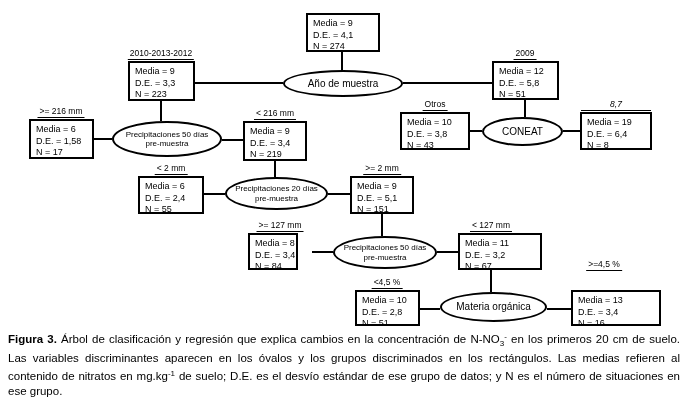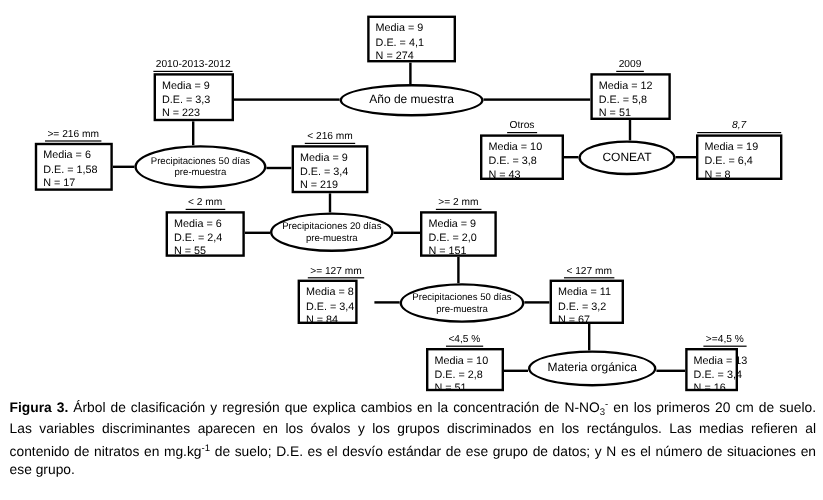--- a/index.html
+++ b/index.html
@@ -83,21 +83,21 @@
   <div class="blabel" style="left:525px;top:48px">2009</div>
   <div class="blabel" style="left:61px;top:106px">&gt;= 216 mm</div>
   <div class="blabel" style="left:275px;top:108px">&lt; 216 mm</div>
   <div class="blabel" style="left:435px;top:99px">Otros</div>
   <div class="blabel wide" style="left:616px;top:99px">8,7</div>
   <div class="blabel" style="left:171px;top:163px">&lt; 2 mm</div>
   <div class="blabel" style="left:382px;top:163px">&gt;= 2 mm</div>
   <div class="blabel" style="left:280px;top:220px">&gt;= 127 mm</div>
   <div class="blabel" style="left:491px;top:220px">&lt; 127 mm</div>
   <div class="blabel" style="left:387px;top:277px">&lt;4,5 %</div>
-  <div class="blabel" style="left:604px;top:277px">&gt;=4,5 %</div>
+  <div class="blabel" style="left:604px;top:259px">&gt;=4,5 %</div>
 
   <div class="box" style="left:306px;top:13px;width:74px;height:39px">
     <div>Media = 9</div>
     <div>D.E. = 4,1</div>
     <div>N = 274</div>
   </div>
   <div class="box" style="left:128px;top:61px;width:67px;height:40px">
     <div>Media = 9</div>
     <div>D.E. = 3,3</div>
     <div>N = 223</div>
@@ -127,39 +127,39 @@
     <div>D.E. = 6,4</div>
     <div>N = 8</div>
   </div>
   <div class="box" style="left:138px;top:176px;width:66px;height:38px">
     <div>Media = 6</div>
     <div>D.E. = 2,4</div>
     <div>N = 55</div>
   </div>
   <div class="box" style="left:350px;top:176px;width:64px;height:38px">
     <div>Media = 9</div>
-    <div>D.E. = 2,0</div>
+    <div>D.E. = 5,1</div>
     <div>N = 151</div>
   </div>
   <div class="box" style="left:248px;top:233px;width:50px;height:37px">
     <div>Media = 8</div>
     <div>D.E. = 3,4</div>
     <div>N = 84</div>
   </div>
-  <div class="box" style="left:458px;top:233px;width:62px;height:37px">
+  <div class="box" style="left:458px;top:233px;width:84px;height:37px">
     <div>Media = 11</div>
     <div>D.E. = 3,2</div>
     <div>N = 67</div>
   </div>
   <div class="box" style="left:355px;top:290px;width:65px;height:36px">
     <div>Media = 10</div>
     <div>D.E. = 2,8</div>
     <div>N = 51</div>
   </div>
-  <div class="box" style="left:571px;top:290px;width:44px;height:36px">
+  <div class="box" style="left:571px;top:290px;width:90px;height:36px">
     <div>Media = 13</div>
     <div>D.E. = 3,4</div>
     <div>N = 16</div>
   </div>
 
   <div class="caption">
     <b>Figura 3.</b><span> Árbol de clasificación y regresión que explica cambios en la concentración de N-NO</span><sub>3</sub><sup>-</sup><span> en los primeros 20 cm de suelo. Las variables discriminantes aparecen en los óvalos y los grupos discriminados en los rectángulos. Las medias refieren al contenido de nitratos en mg.kg</span><sup>-1</sup><span> de suelo; D.E. es el desvío estándar de ese grupo de datos; y N es el número de situaciones en ese grupo.</span>
   </div>
 
 </div>

